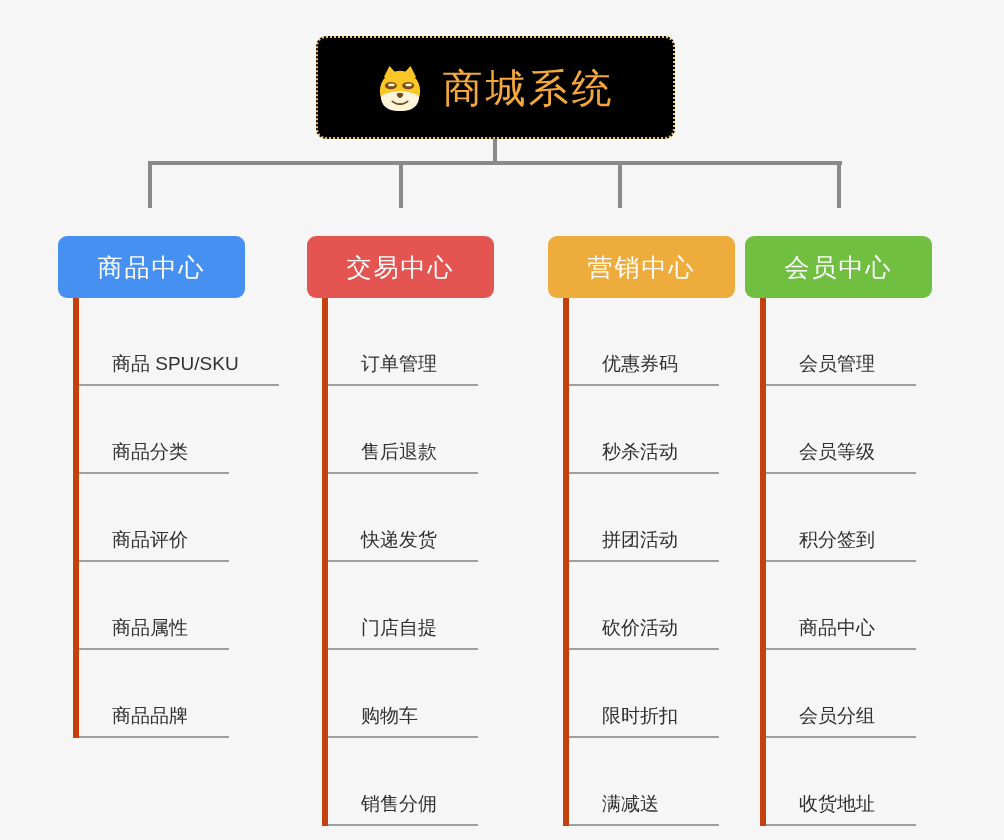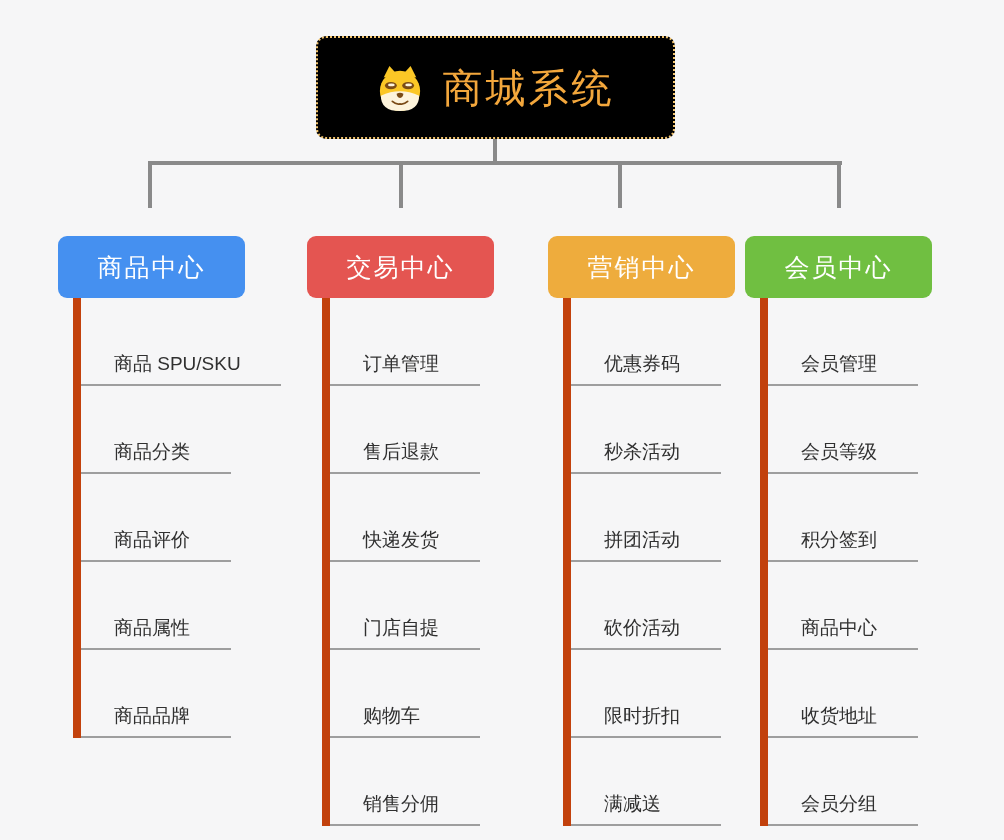--- a/index.html
+++ b/index.html
@@ -45,21 +45,21 @@
   .branch-header{
     width:187px;height:62px;border-radius:9px;
     display:flex;align-items:center;justify-content:center;
     color:#ffffff;font-size:25px;letter-spacing:2px;
     box-sizing:border-box;
     cursor:pointer;
     margin-top:28px;
   }
   .branch-items{
     margin-left:15px;
-    border-left:8px solid #c2410c;
+    border-left:6px solid #c2410c;
     width:max-content;
   }
   .branch-item{
     height:88px;
     box-sizing:border-box;
     display:flex;align-items:flex-end;
     border-bottom:2px solid #9e9e9e;
     padding:0 40px 7px 33px;
     width:max-content;min-width:150px;
     font-size:19px;color:#303030;
@@ -181,21 +181,21 @@
       <div class="branch-item">
           <span>会员等级</span>
         </div>
       <div class="branch-item">
           <span>积分签到</span>
         </div>
       <div class="branch-item">
           <span>商品中心</span>
         </div>
       <div class="branch-item">
+          <span>会员分组</span>
+        </div>
+      <div class="branch-item">
           <span>收货地址</span>
         </div>
-      <div class="branch-item">
-          <span>会员分组</span>
-        </div>
     </div>
   </div>
 
 </div>
 
 </body></html>

